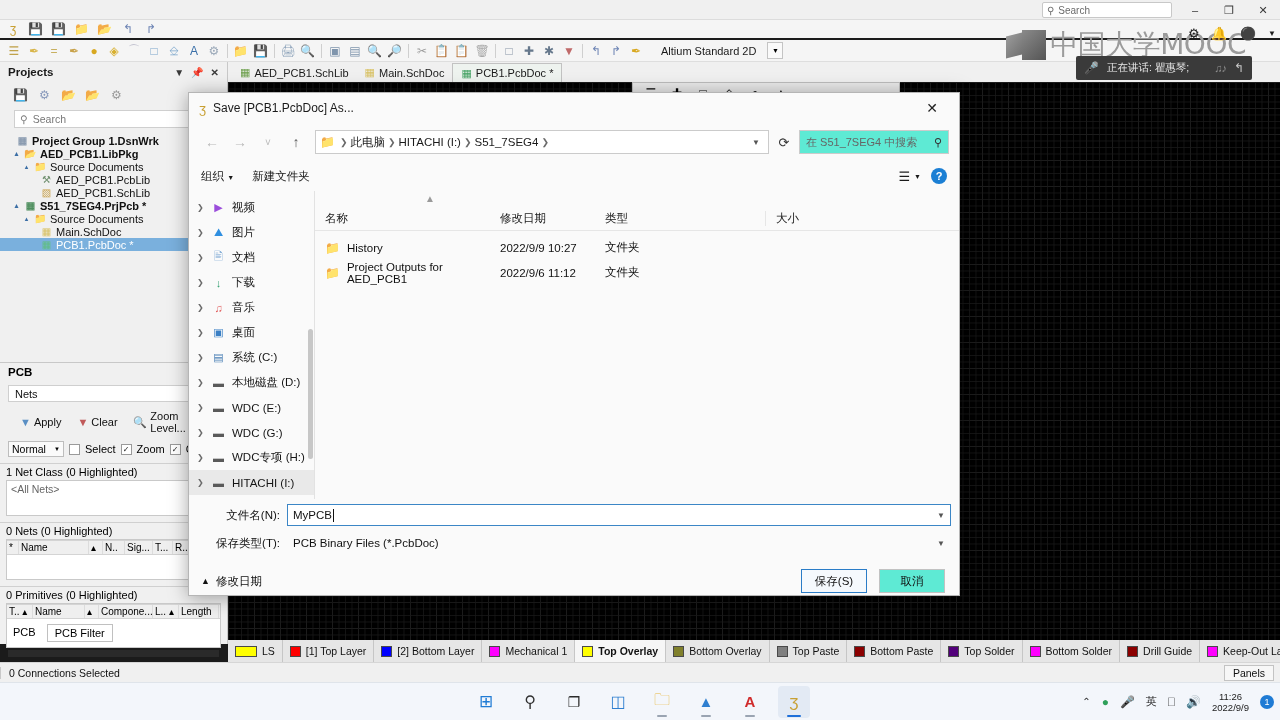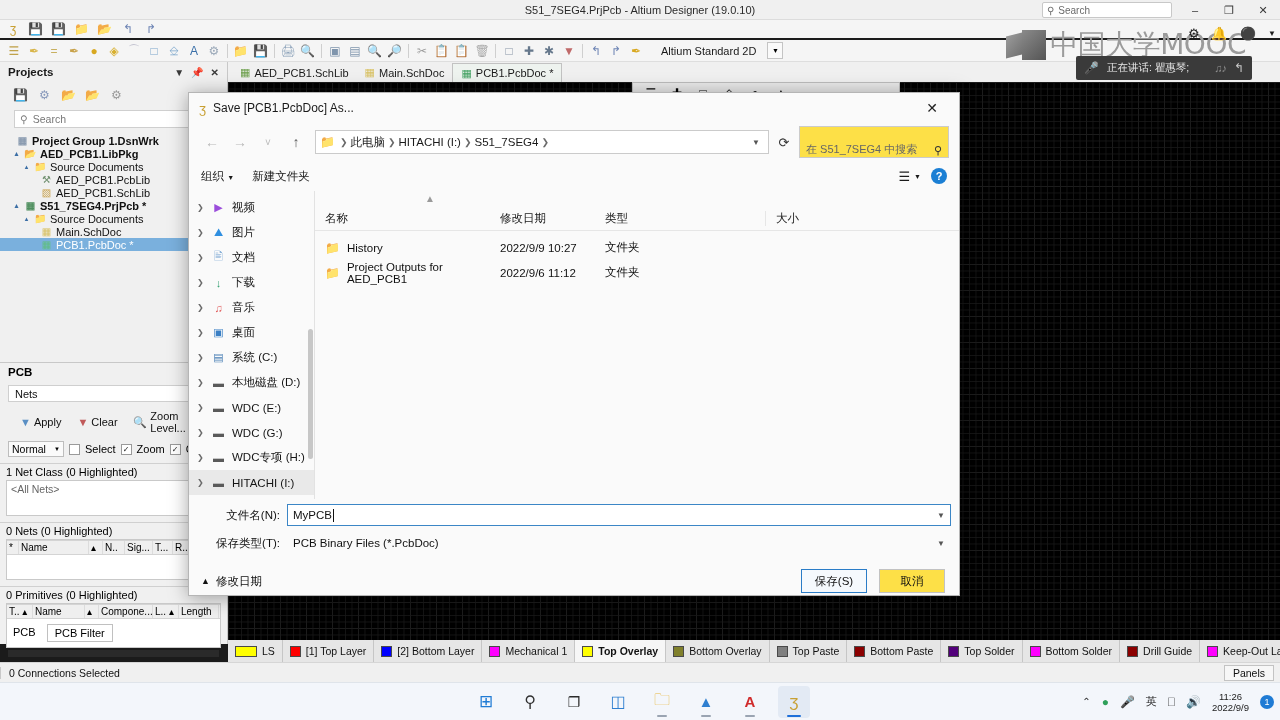--- a/index.html
+++ b/index.html
@@ -239,22 +239,22 @@
     justify-content:center; font-size:14px; color:#5c5c5c; }
   .navbtn.dis { color:#b8b8b8; }
   .crumbs { flex:1; height:24px; margin-left:4px; background:#fff;
     border:1px solid #cbcbcb; display:flex; align-items:center;
     padding:0 4px; gap:3px; font-size:11.5px; color:#1a1a1a; }
   .crumbs .fld { color:#e0aa2a; font-size:12px; margin-right:2px; }
   .crumbs .sep { color:#6a6a6a; font-size:9px; }
   .crumbs .cdrop { margin-left:auto; font-size:8px; color:#555; padding-right:4px; }
   .refresh { width:26px; height:26px; display:flex; align-items:center;
     justify-content:center; font-size:13px; color:#333; }
-  .dsearch { width:150px; height:32px; background:#fde047; border:1px solid #cbcbcb;
-    display:flex; align-items:flex-end; padding:0 6px; font-size:11px; color:#666; }
+  .dsearch { width:150px; height:24px; background:#5eead4; border:1px solid #cbcbcb;
+    display:flex; align-items:center; padding:0 6px; font-size:11px; color:#666; }
   .dsearch .mag { margin-left:auto; font-size:11px; color:#333; }
   .cmdrow { height:30px; display:flex; align-items:center; padding:0 12px; gap:18px;
     font-size:11.5px; color:#1a1a1a; }
   .cmdrow .right { margin-left:auto; display:flex; align-items:center; gap:10px; }
   .viewbtn { display:flex; align-items:center; gap:4px; font-size:11px; }
   .helpbtn { width:16px; height:16px; border-radius:50%; background:#1b7fd4;
     color:#fff; display:flex; align-items:center; justify-content:center;
     font-size:11px; font-weight:bold; }
   .dlg-body { position:absolute; left:0; top:98px; right:0; bottom:96px; display:flex; }
   .nav-pane { width:126px; border-right:1px solid #e2e2e2; overflow:hidden;
@@ -283,31 +283,30 @@
   .finput { flex:1; height:22px; background:#fff; border:1px solid #3b86c6;
     display:flex; align-items:center; padding:4px 5px; font-size:11.5px; color:#111; }
   .finput .caret { width:1px; height:13px; background:#111; margin-left:1px; }
   .finput .vdrop { margin-left:auto; font-size:8px; color:#555; }
   .fselect { flex:1; height:22px; border:1px solid transparent;
     display:flex; align-items:center; padding:0 5px; font-size:11.5px; color:#111; }
   .fselect .vdrop { margin-left:auto; font-size:8px; color:#555; }
   .foot-actions { display:flex; align-items:center; padding:14px 14px 0 12px; }
   .hidefolders { display:flex; align-items:center; gap:6px; font-size:11.5px; color:#111; }
   .btns { margin-left:auto; display:flex; gap:12px; }
-  .dbtn { width:66px; height:24px; border:1px solid #c2c2c2; background:#fde047;
+  .dbtn { width:66px; height:24px; border:1px solid #c2c2c2; background:#5eead4;
     display:flex; align-items:center; justify-content:center; font-size:11.5px; color:#111; }
   .dbtn.primary { border:1px solid #2a7cc7; background:#f5f9fd; }
 </style>
 </head>
 <body>
 
 <div id="root">
 
   <div class="titlebar">
-    <div class="title">S51_7SEG4.PrjPcb - Altium Designer (19.0.10)</div>
     <div class="tb-search">
       <span>⚲</span>
       <span>Search</span>
     </div>
     <div class="tb-btn tb-min">–</div>
     <div class="tb-btn tb-max">❐</div>
     <div class="tb-btn tb-close">✕</div>
   </div>
 
   <div class="qbar">

